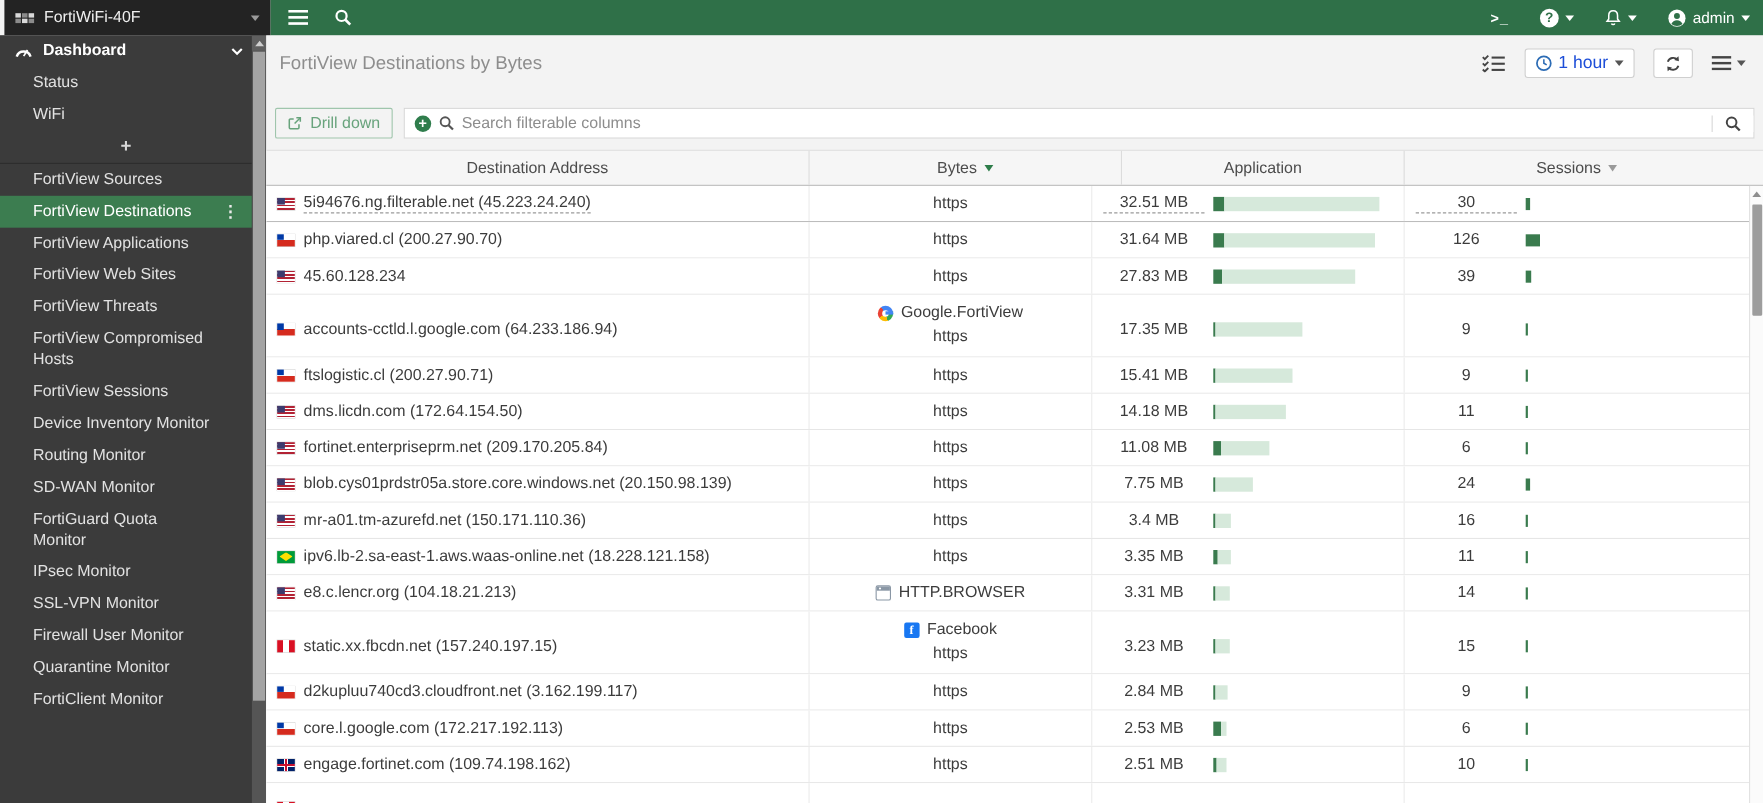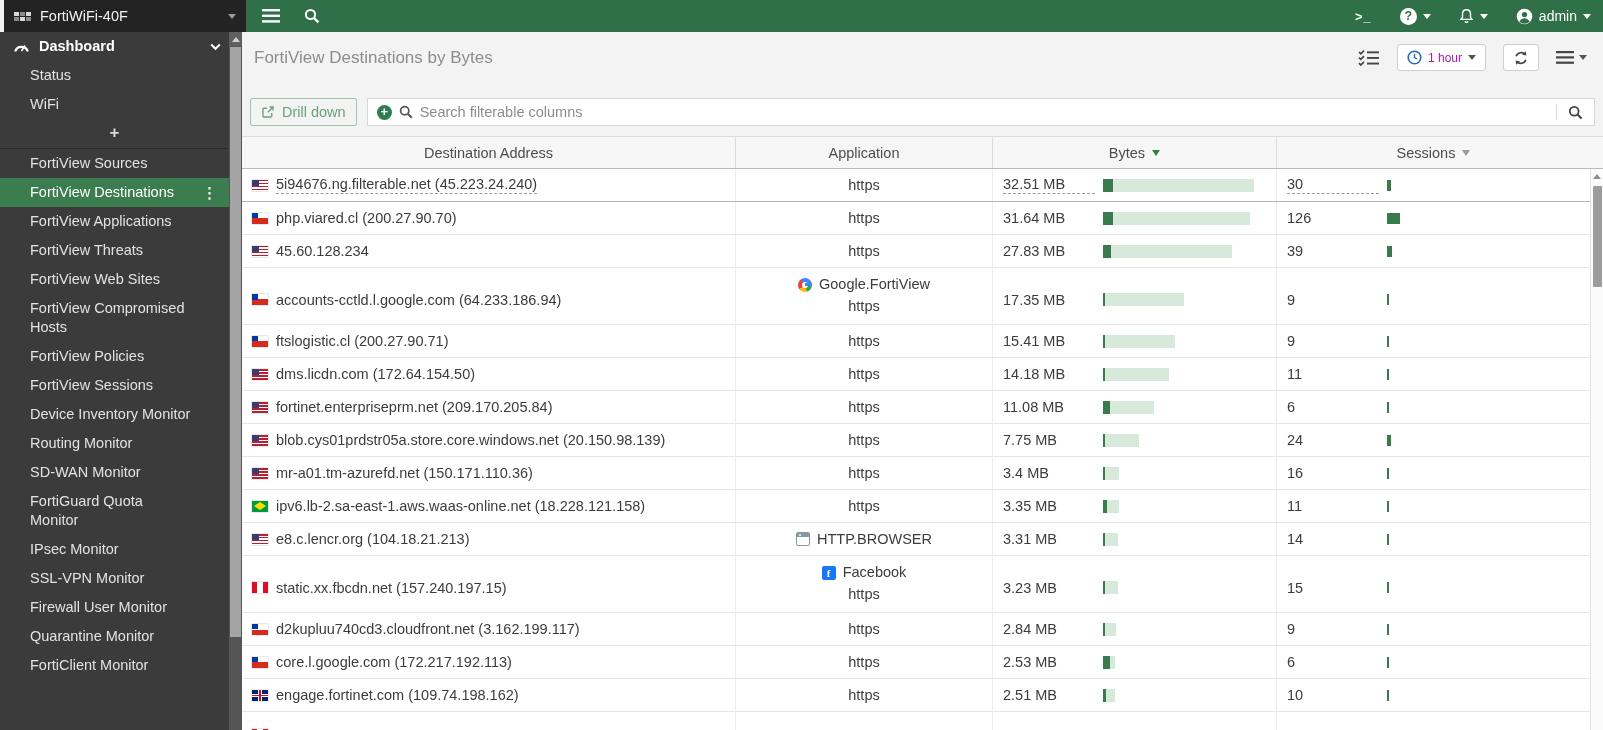--- a/index.html
+++ b/index.html
@@ -36,21 +36,21 @@
   .side-chevron{margin-left:auto;display:flex}
   .side-scroll{position:absolute;top:0;right:0;width:13px;bottom:0;background:#555}
   .side-scroll .up{height:14px;display:flex;align-items:center;justify-content:center;background:#5f5f5f}
   .tri-up{width:0;height:0;border-left:4px solid transparent;border-right:4px solid transparent;border-bottom:5px solid #cfcfcf}
   .side-thumb{position:absolute;top:15px;left:1px;width:11px;height:590px;background:#a4a4a4}
   
   .main{position:absolute;left:242px;top:32px;right:0;bottom:0;background:#f3f3f3}
   .page-head{display:flex;align-items:center;padding:5px 16px 0 12px;height:46px}
   .page-title{color:#8d8d8d;font-size:17px;flex:1}
   .head-controls{display:flex;align-items:center;gap:17px}
-  .btn{display:flex;align-items:center;gap:6px;background:#fff;border:1px solid #cfcfcf;border-radius:3px;height:27px;padding:0 9px;font-size:12px;color:#a21caf;cursor:pointer}
+  .btn{display:flex;align-items:center;gap:6px;background:#fff;border:1px solid #cfcfcf;border-radius:3px;height:27px;padding:0 9px;font-size:16px;color:#1d4ed8;cursor:pointer}
   .btn-refresh{width:36px;justify-content:center;padding:0}
   .menu-btn{display:flex;align-items:center;gap:5px;cursor:pointer}
   .menu-btn .caret{border-top-color:#555}
   .btn .caret{border-top-color:#555}
   
   .filter-row{display:flex;align-items:stretch;margin:20px 8px 0 8px;gap:10px;height:28px}
   .btn-drill{display:flex;align-items:center;gap:7px;border:1px solid #9fc5ac;color:#68a37c;background:transparent;padding:0 10px;font-size:14.5px;border-radius:2px;cursor:pointer;flex:none}
   .searchbox{flex:1;display:flex;align-items:center;background:#fff;border:1px solid #d7d7d7}
   .sb-plus{width:15px;height:15px;border-radius:50%;background:#2f7d4c;color:#fff;font-size:13px;line-height:14px;text-align:center;margin:0 7px 0 9px;flex:none;font-weight:bold}
   .sb-mag{display:flex;flex:none}
@@ -69,21 +69,21 @@
   .t-row.first{border-bottom-color:#b5b5b5}
   .t-row.tall{min-height:57px;align-items:flex-start}
   .t-row.tall .t-cell{padding-top:7px}
   .t-row.tall .c-app{justify-content:flex-start}
   .t-cell{padding:0 10px;display:flex;align-items:center;border-right:1px solid #ececec;align-self:stretch}
   .t-cell:last-child{border-right:none}
   .c-dest{width:494px;flex:none}
   .c-app{width:257px;flex:none;flex-direction:column;align-items:center;justify-content:center;gap:3px}
   .c-bytes{width:284px;flex:none}
   .c-sessions{width:313px;flex:none}
-  .num-label{width:92px;text-align:left;margin-right:8px;flex:none}
+  .num-label{width:92px;text-align:center;margin-right:8px;flex:none}
   .bar{display:flex;height:13px;align-items:stretch}
   .s-bar{height:11px}
   .dotted{border-bottom:1px dashed #9a9a9a;padding-bottom:1px}
   .dest-text{white-space:nowrap;overflow:hidden}
   .app-line{display:flex;align-items:center;gap:7px;line-height:19px}
   
   .flag{display:inline-block;width:16px;height:11px;margin-right:8px;flex:none;position:relative;box-shadow:0 0 0 0.5px rgba(0,0,0,.18)}
   .flag-us{background:repeating-linear-gradient(180deg,#b22234 0 1.5px,#fff 1.5px 3px)}
   .flag-us::after{content:"";position:absolute;left:0;top:0;width:7px;height:6px;background:#3c3b6e}
   .flag-cl{background:linear-gradient(180deg,#fff 0 50%,#d52b1e 50%)}
@@ -205,30 +205,27 @@
         <span class="side-label">FortiView Sources</span>
       </div>
       <div class="side-item active">
         <span class="side-label">FortiView Destinations</span>
         <span class="side-kebab">⋮</span>
       </div>
       <div class="side-item">
         <span class="side-label">FortiView Applications</span>
       </div>
       <div class="side-item">
+        <span class="side-label">FortiView Web Sites</span>
+      </div>
+      <div class="side-item">
         <span class="side-label">FortiView Threats</span>
       </div>
       <div class="side-item">
-        <span class="side-label">FortiView Web Sites</span>
-      </div>
-      <div class="side-item">
         <span class="side-label">FortiView Compromised Hosts</span>
-      </div>
-      <div class="side-item">
-        <span class="side-label">FortiView Policies</span>
       </div>
       <div class="side-item">
         <span class="side-label">FortiView Sessions</span>
       </div>
       <div class="side-item">
         <span class="side-label">Device Inventory Monitor</span>
       </div>
       <div class="side-item">
         <span class="side-label">Routing Monitor</span>
       </div>
@@ -330,26 +327,26 @@
           </svg>
       </span>
     </div>
   </div>
 
   <div class="table-wrap">
     <div class="t-header">
       <div class="t-hcell c1">
           <span>Destination Address</span>
         </div>
-      <div class="t-hcell c2">
-          <span>Application</span>
-        </div>
       <div class="t-hcell c3">
           <span>Bytes</span>
           <span class="tri-down" id="bytes-sort" style="color: rgb(46, 125, 74);"></span>
+        </div>
+      <div class="t-hcell c2">
+          <span>Application</span>
         </div>
       <div class="t-hcell c4">
           <span>Sessions</span>
           <span class="tri-down" id="sessions-sort" style="color: rgb(154, 154, 154);"></span>
         </div>
     </div>
     <div class="t-body" id="table-body">
         <div class="t-row first">
           <div class="t-cell c-dest">
             <span class="flag flag-us"></span>

